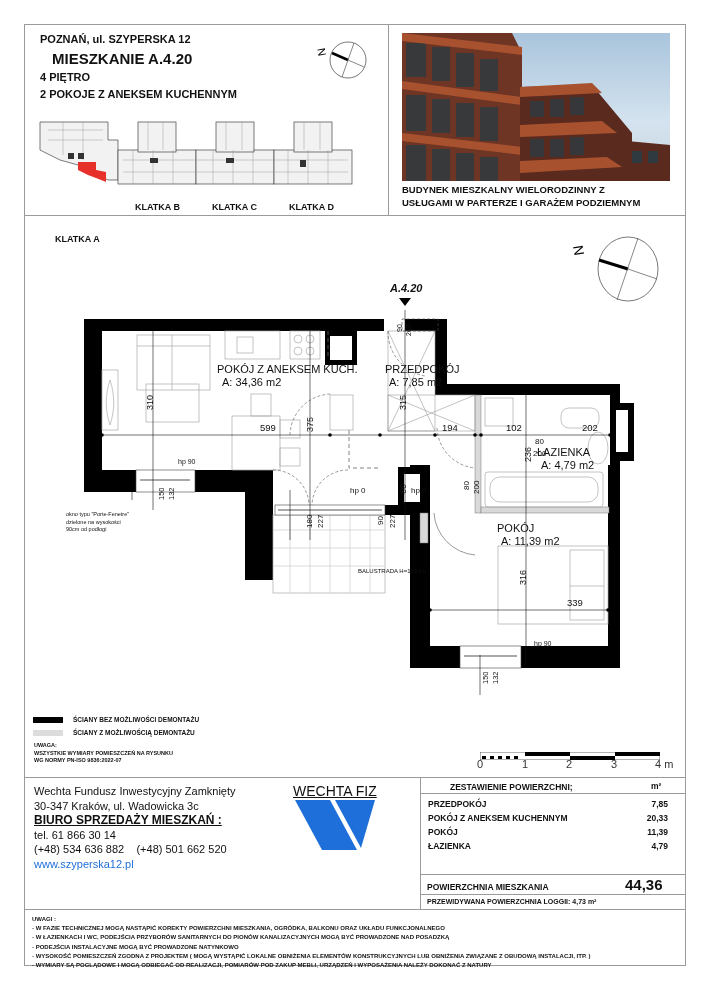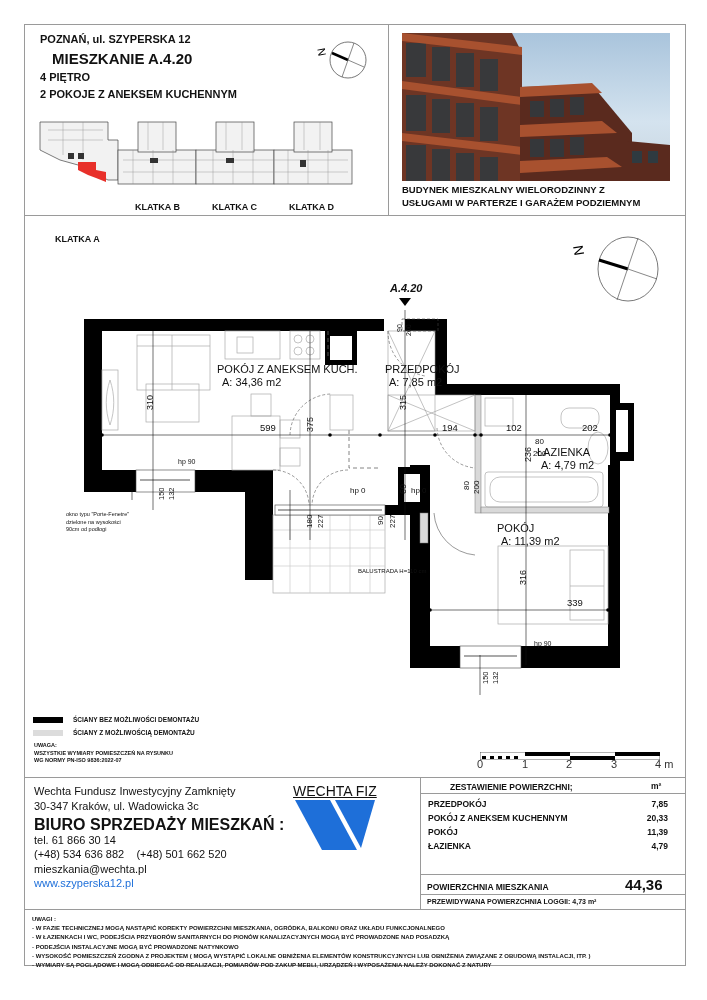--- a/index.html
+++ b/index.html
@@ -355,24 +355,23 @@
 </div>
 <div class="abs" style="left:477px;top:758px;font-size:11px;color:#333;">0</div>
 <div class="abs" style="left:522px;top:758px;font-size:11px;color:#333;">1</div>
 <div class="abs" style="left:566px;top:758px;font-size:11px;color:#333;">2</div>
 <div class="abs" style="left:611px;top:758px;font-size:11px;color:#333;">3</div>
 <div class="abs" style="left:655px;top:758px;font-size:11px;color:#333;">4 m</div>
 
 <div class="abs info" style="left:34px;top:784px;">
   <div>Wechta Fundusz Inwestycyjny Zamknięty</div>
   <div>30-347 Kraków, ul. Wadowicka 3c</div>
-  <div class="b" style="font-size:16px;margin-top:5px;">BIURO SPRZEDAŻY MIESZKAŃ :</div>
+  <div class="b" style="font-size:12px;text-decoration:underline;">BIURO SPRZEDAŻY MIESZKAŃ :</div>
   <div>tel. 61 866 30 14</div>
   <div style="white-space:pre;">(+48) 534 636 882    (+48) 501 662 520</div>
-  <div>mieszkania@wechta.pl</div>
   <div style="color:#1e6fd9;">www.szyperska12.pl</div>
 </div>
 
 <div class="abs" style="left:293px;top:783px;font-size:14px;text-decoration:underline;color:#111;">WECHTA FIZ</div>
 <div class="abs" style="left:295px;top:800px;width:80px;height:50px;">
   <svg width="80" height="50" viewBox="0 0 80 50">
     <polygon points="0,0 35,0 62,50 27,50" fill="#1e6fd9"></polygon>
     <polygon points="40,0 80,0 66,48" fill="#1e6fd9"></polygon>
   </svg>
 </div>

